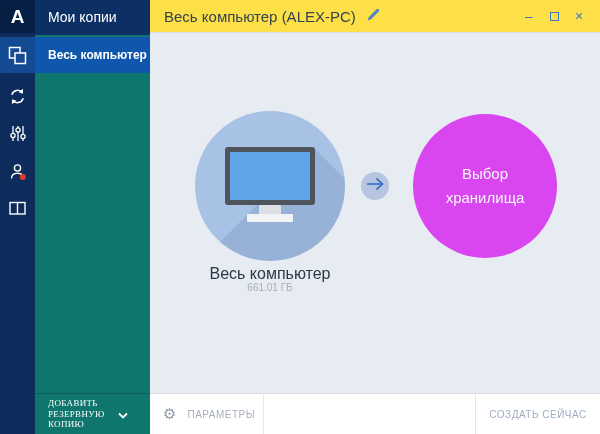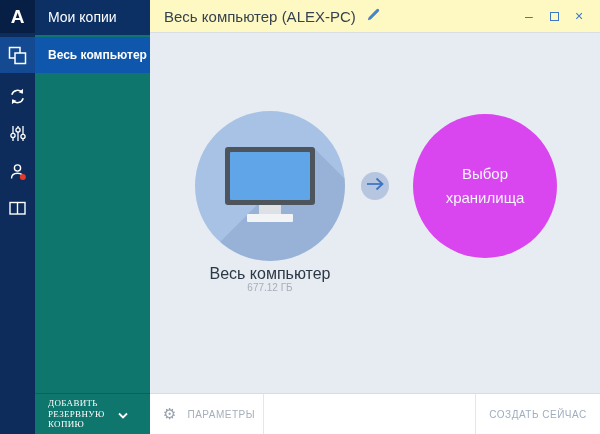--- a/index.html
+++ b/index.html
@@ -41,21 +41,21 @@
     padding:4px 22px 4px 13px; cursor:pointer;font-family:Liberation Serif, serif;
   }
   .add-backup-label {
     color:#fff; font-size:9px; line-height:10.5px; letter-spacing:0.3px;
     text-transform:uppercase; width:72px;
   }
 
   
   .main { position:absolute; left:150px; top:0; width:450px; height:434px; }
   .titlebar {
-    position:absolute; left:0; top:0; width:450px; height:33px; background:#fef9c3;
+    position:absolute; left:0; top:0; width:450px; height:33px; background:#fde047;
     border-bottom:1px solid #d9dee5; display:flex; align-items:center; padding:0 12px 0 14px;
   }
   .title { font-size:15px; color:#36424f; white-space:nowrap; }
   .edit-btn { margin-left:10px; cursor:pointer; display:flex; align-items:center; }
   .win-controls { margin-left:auto; display:flex; align-items:center; gap:7px; }
   .win-btn {
     width:18px; height:18px; display:flex; align-items:center; justify-content:center;
     color:#3c78c3; font-size:14px; cursor:pointer; user-select:none;
   }
   .win-btn .max-box { width:9px; height:9px; border:1.5px solid #3c78c3; }
@@ -231,21 +231,21 @@
             <polyline points="11.5,1.5 17.5,7 11.5,12.5" fill="none" stroke="#3b72bd" stroke-width="1.7"></polyline>
           </svg>
         </span>
       </div>
 
       <div class="circle-dest">
         <span class="dest-label">Выбор хранилища</span>
       </div>
 
       <div class="source-label">Весь компьютер</div>
-      <div class="source-size">677.12 ГБ</div>
+      <div class="source-size">661.01 ГБ</div>
     </div>
 
     <div class="footer">
       <div class="footer-options">
         <span class="gear-glyph">⚙</span>
         <span class="footer-label">Параметры</span>
       </div>
       <div class="footer-divider divider-1"></div>
       <div class="footer-divider divider-2"></div>
       <div class="footer-create">

